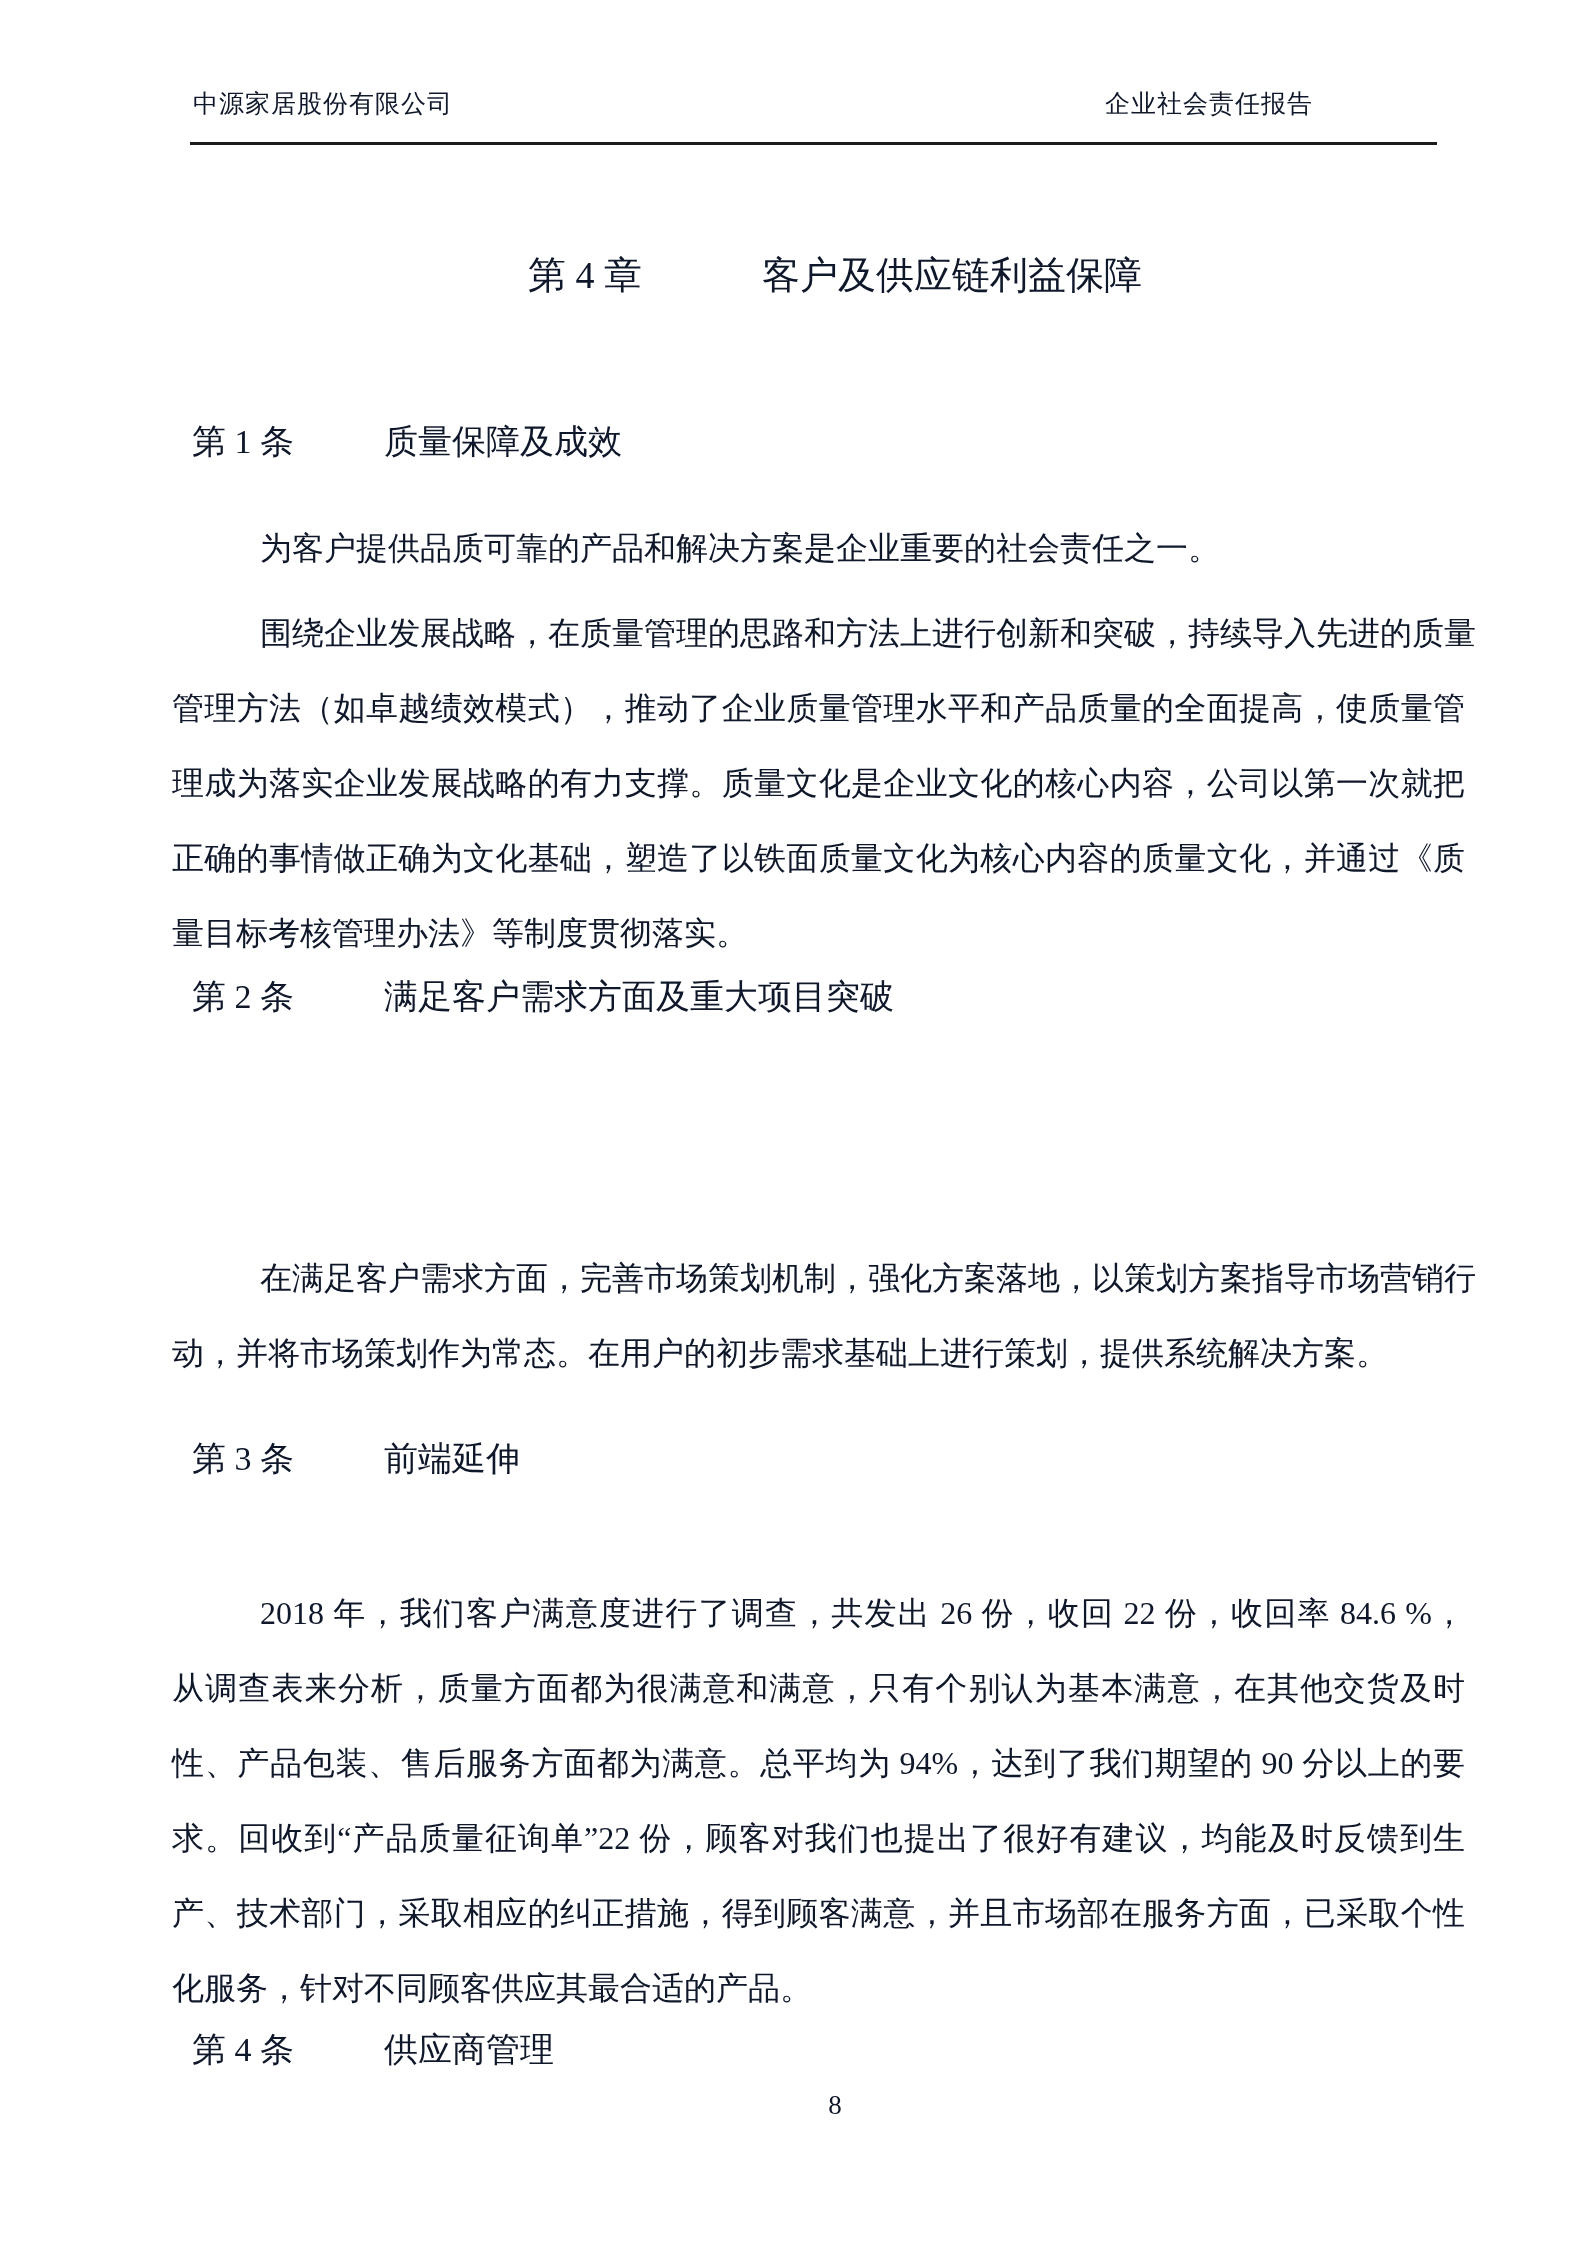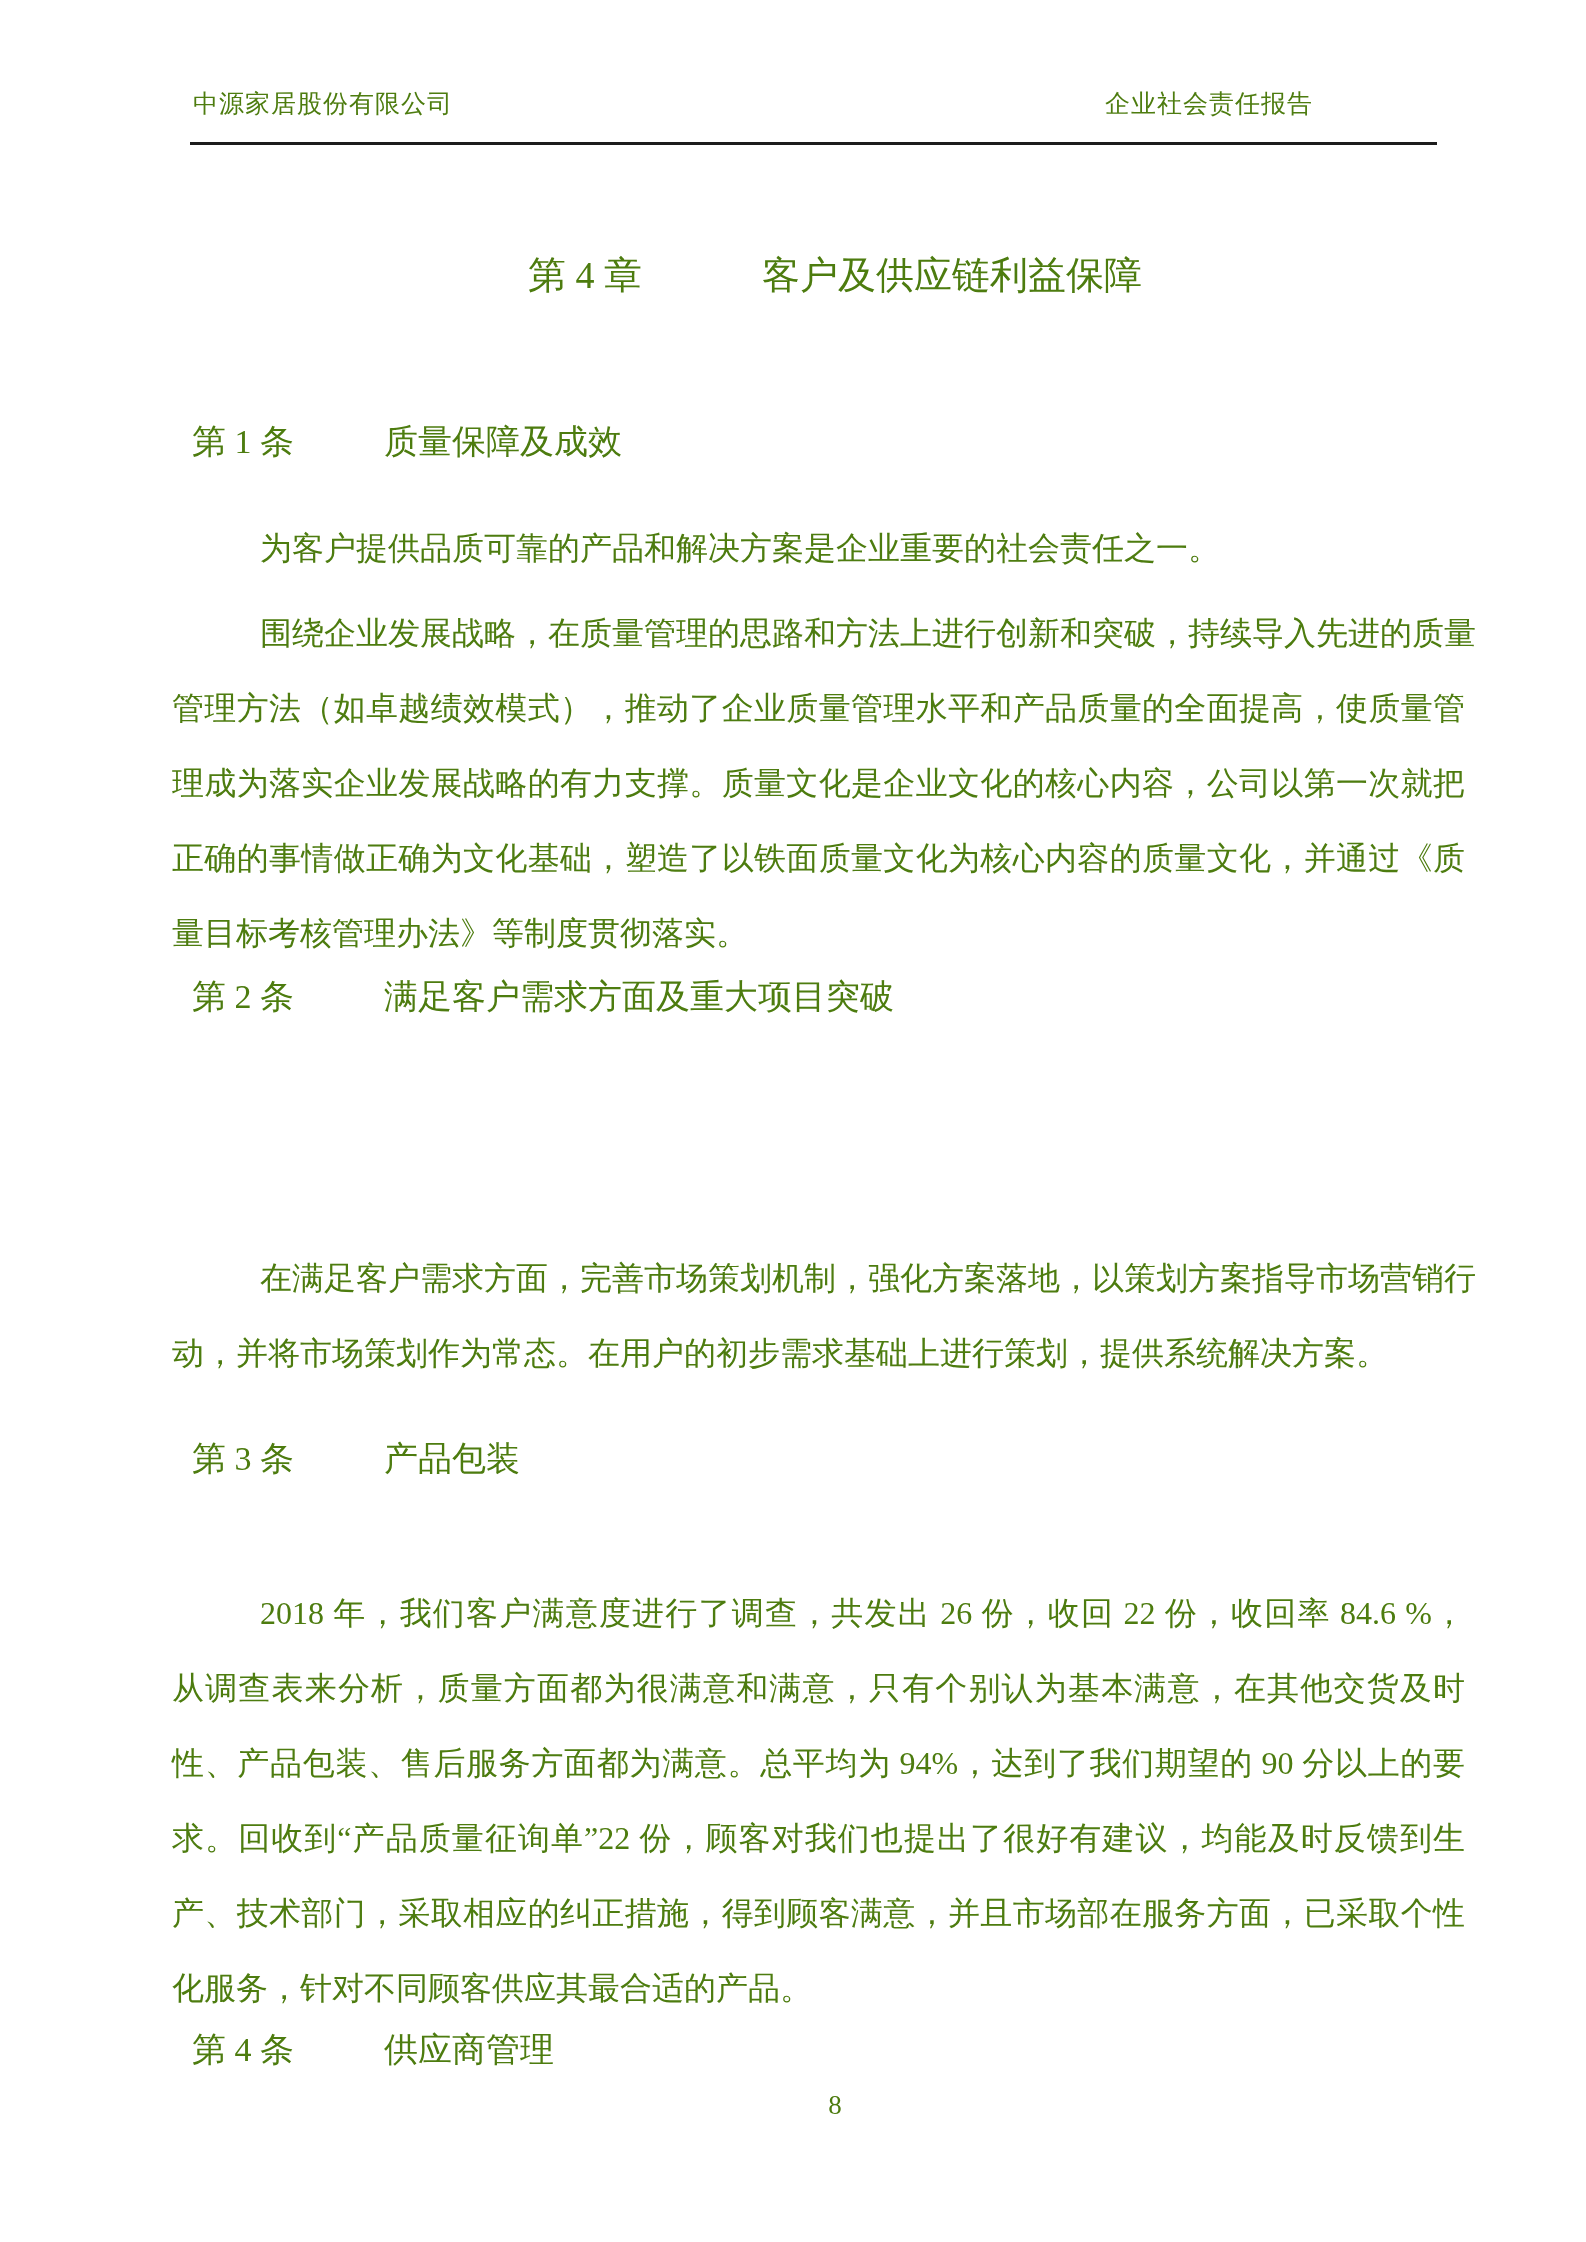--- a/index.html
+++ b/index.html
@@ -1,21 +1,21 @@
 <!DOCTYPE html>
 <html><head>
 <meta charset="utf-8">
 <style>
   html,body{margin:0;padding:0;background:#e8e8e8;}
   .page{
     position:relative;
     width:1586px;height:2242px;
     margin:0 auto;
     background:#ffffff;
-    color:#4d7c0f;
+    color:#0f172a;
     font-family:"Liberation Serif","DejaVu Serif",serif;
     overflow:hidden;
   }
   
   .header{
     position:absolute;top:90px;left:193px;right:273px;
     display:flex;justify-content:space-between;align-items:flex-start;
     font-size:25px;line-height:28px;letter-spacing:1px;
   }
   .header-rule{
@@ -98,21 +98,21 @@
     <span class="sec-num">第 2 条</span><span class="sec-title">满足客户需求方面及重大项目突破</span>
   </div>
 
 
   <div class="para para-4">
     <div class="line first">在满足客户需求方面，完善市场策划机制，强化方案落地，以策划方案指导市场营销行</div>
     <div class="line last">动，并将市场策划作为常态。在用户的初步需求基础上进行策划，提供系统解决方案。</div>
   </div>
 
   <div class="sec sec-3">
-    <span class="sec-num">第 3 条</span><span class="sec-title">产品包装</span>
+    <span class="sec-num">第 3 条</span><span class="sec-title">前端延伸</span>
   </div>
 
   <div class="para para-5">
     <div class="line first">2018 年，我们客户满意度进行了调查，共发出 26 份，收回 22 份，收回率 84.6 %，</div>
     <div class="line">从调查表来分析，质量方面都为很满意和满意，只有个别认为基本满意，在其他交货及时</div>
     <div class="line">性、产品包装、售后服务方面都为满意。总平均为 94%，达到了我们期望的 90 分以上的要</div>
     <div class="line">求。回收到“产品质量征询单”22 份，顾客对我们也提出了很好有建议，均能及时反馈到生</div>
     <div class="line">产、技术部门，采取相应的纠正措施，得到顾客满意，并且市场部在服务方面，已采取个性</div>
     <div class="line last">化服务，针对不同顾客供应其最合适的产品。</div>
   </div>

